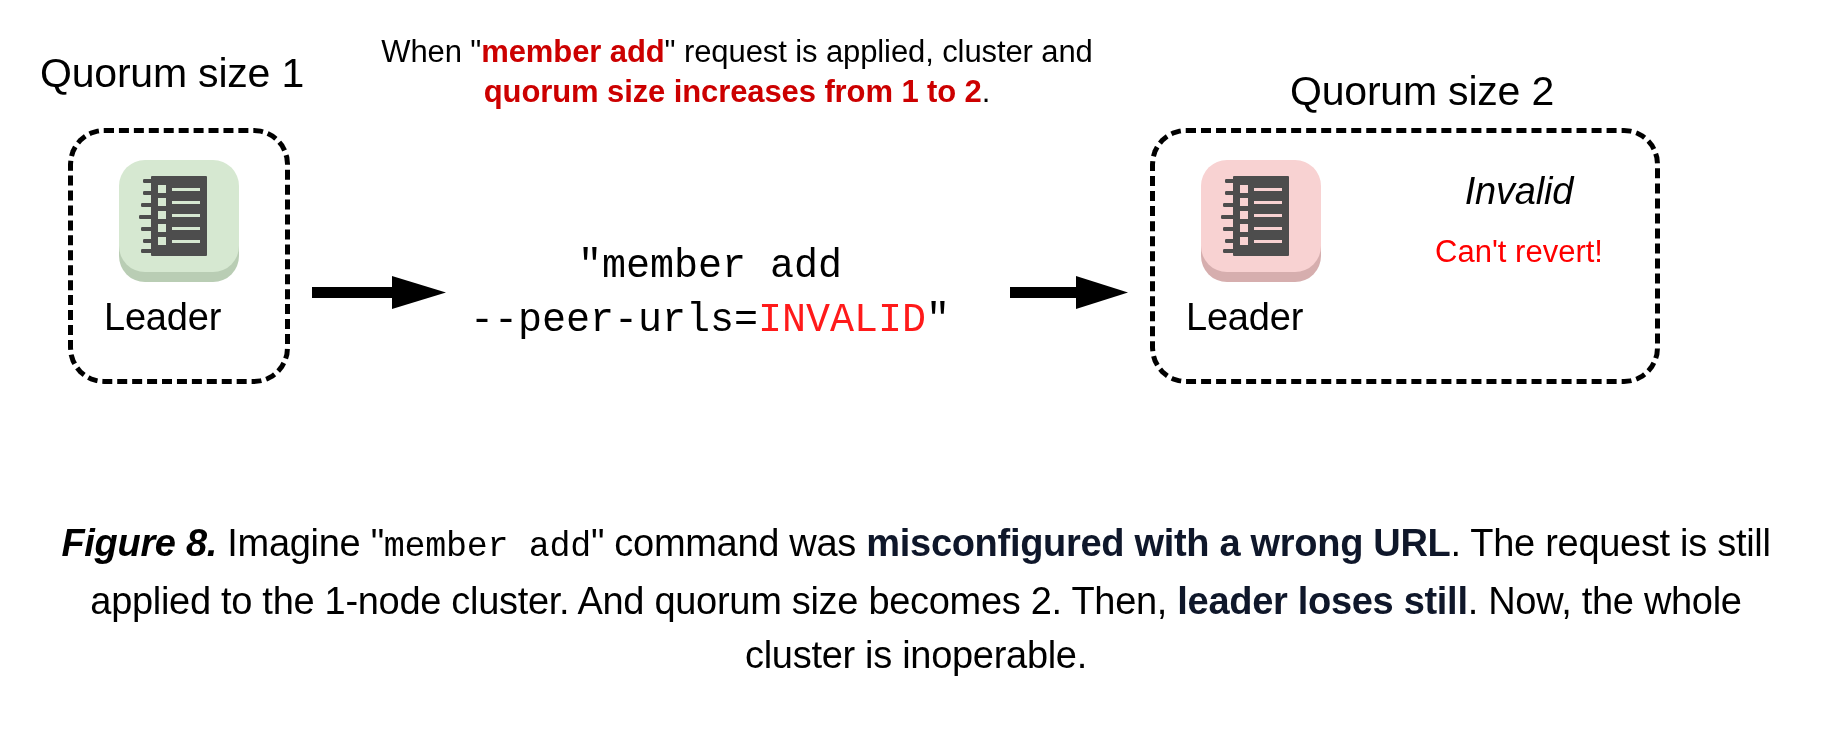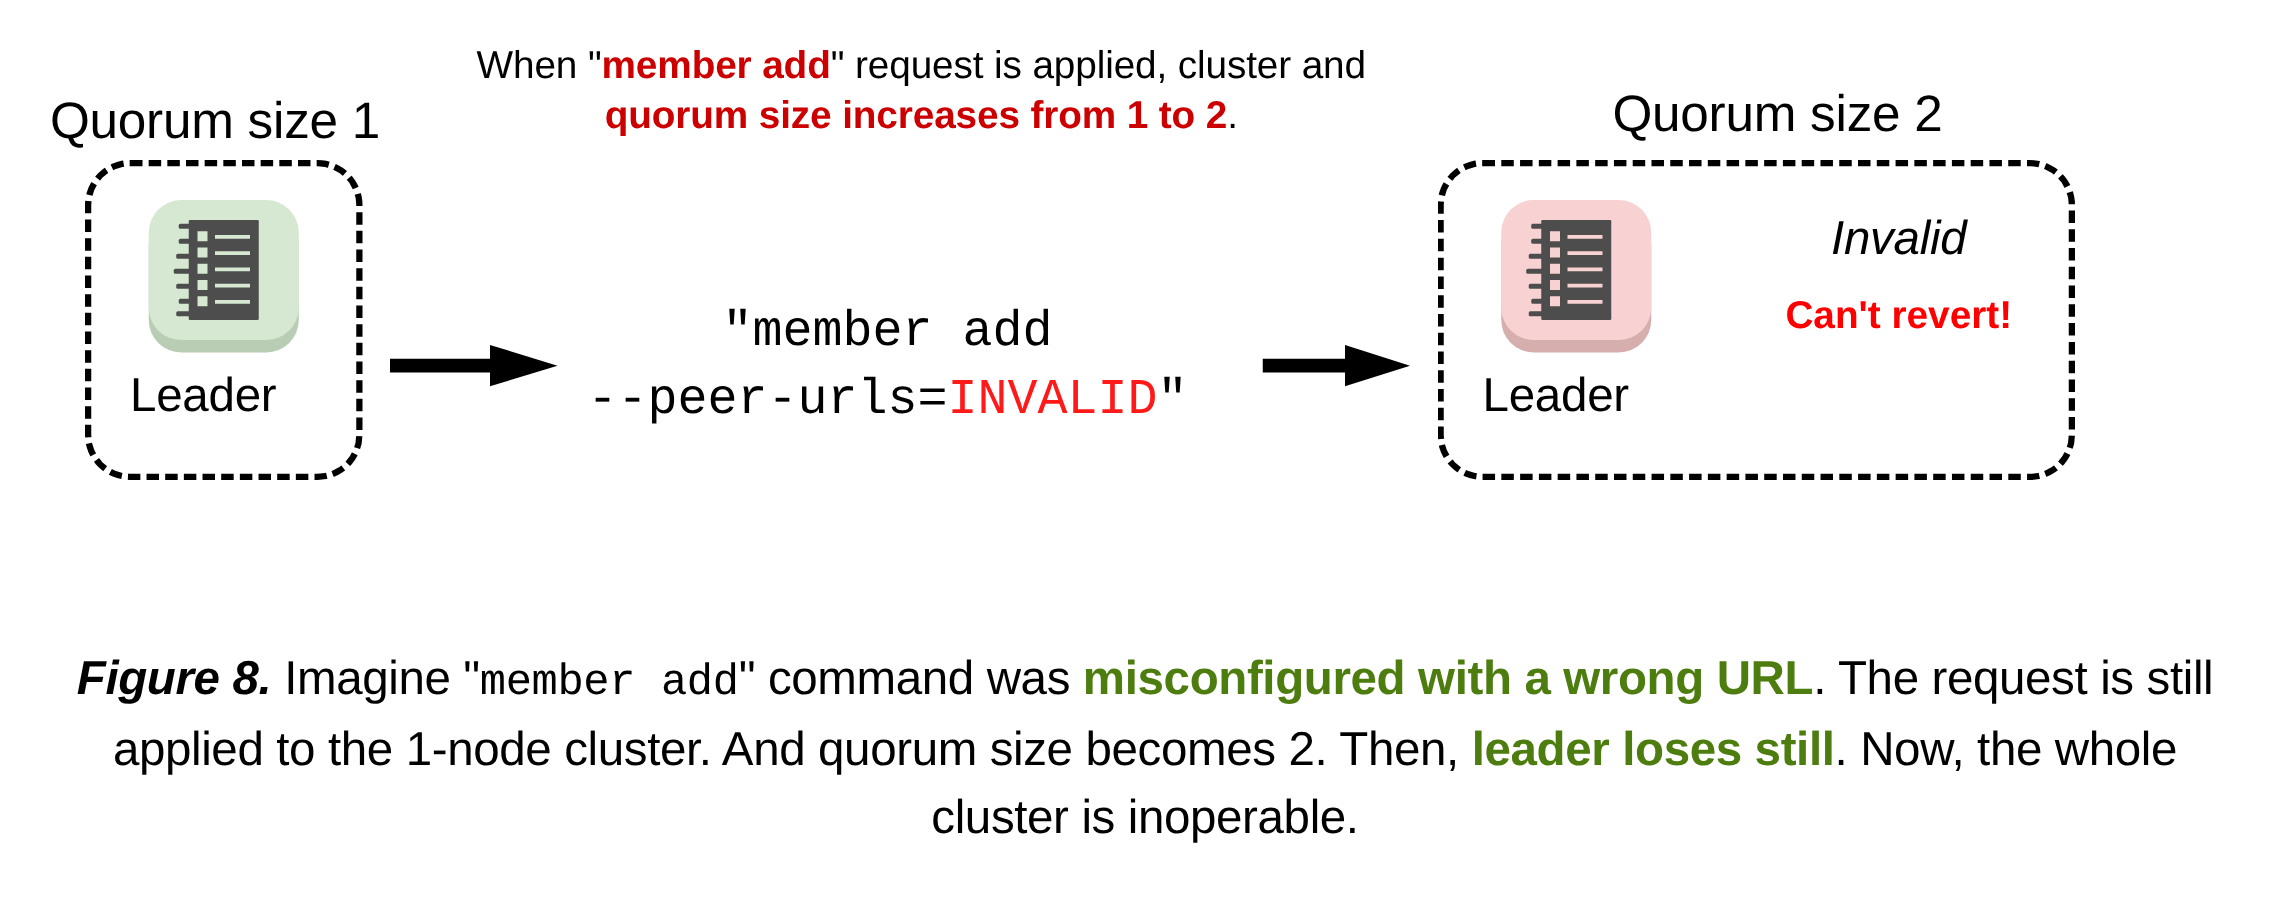--- a/index.html
+++ b/index.html
@@ -22,21 +22,21 @@
 
   
   .cluster-heading {
     position: absolute;
     font-size: 41px;
     font-weight: 400;
     color: #000;
     white-space: nowrap;
     letter-spacing: -0.2px;
   }
-  #heading-left  { left: 40px;  top: 73px; }
+  #heading-left  { left: 40px;  top: 50px; }
   #heading-right { left: 1290px; top: 68px; }
 
   
   #top-annotation {
     position: absolute;
     left: 372px;
     top: 32px;
     width: 730px;
     text-align: center;
     font-size: 31px;
@@ -133,21 +133,21 @@
   #status-block .status-line {
     font-style: italic;
     font-size: 38px;
     line-height: 50px;
     color: #000;
     letter-spacing: -0.2px;
   }
   #status-block .status-warning {
     margin-top: 18px;
     font-size: 31px;
-    font-weight: bold;
+    font-weight: normal;
     color: #ff0000;
     white-space: nowrap;
   }
 
   
   #caption {
     position: absolute;
     left: 46px;
     top: 516px;
     width: 1740px;
@@ -158,21 +158,21 @@
     letter-spacing: -0.3px;
   }
   #caption .fignum {
     font-style: italic;
     font-weight: bold;
   }
   #caption .mono {
     font-family: "Liberation Mono", "DejaVu Sans Mono", monospace;
     font-size: 35px;
   }
-  #caption .hl { color: #4d7c0f; font-weight: bold; }
+  #caption .hl { color: #0f172a; font-weight: bold; }
 </style>
 </head>
 <body>
 
 <div id="figure-root">
 
   <div id="heading-left" class="cluster-heading">Quorum size 1</div>
 
   <div id="heading-right" class="cluster-heading">Quorum size 2</div>
 

